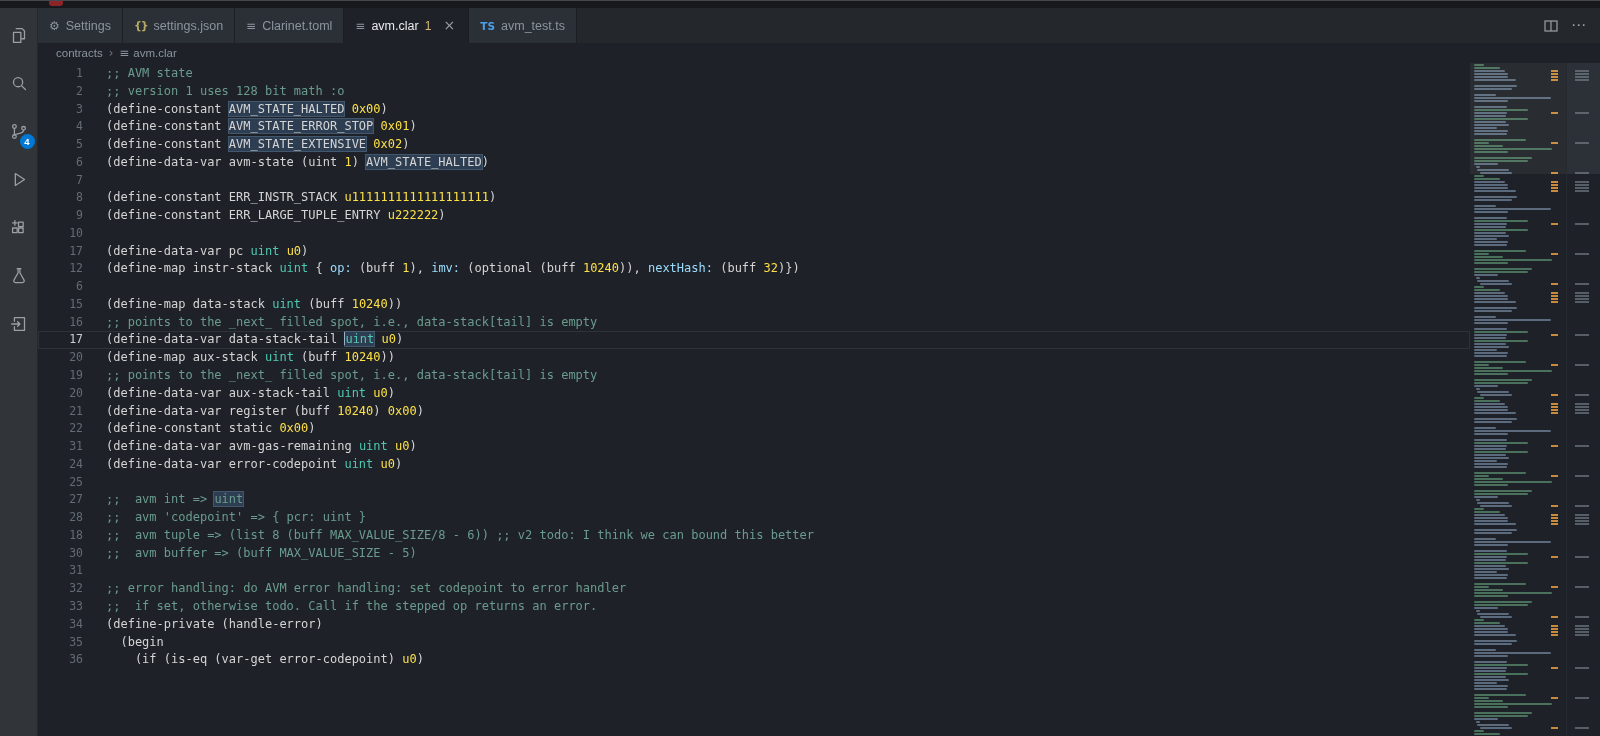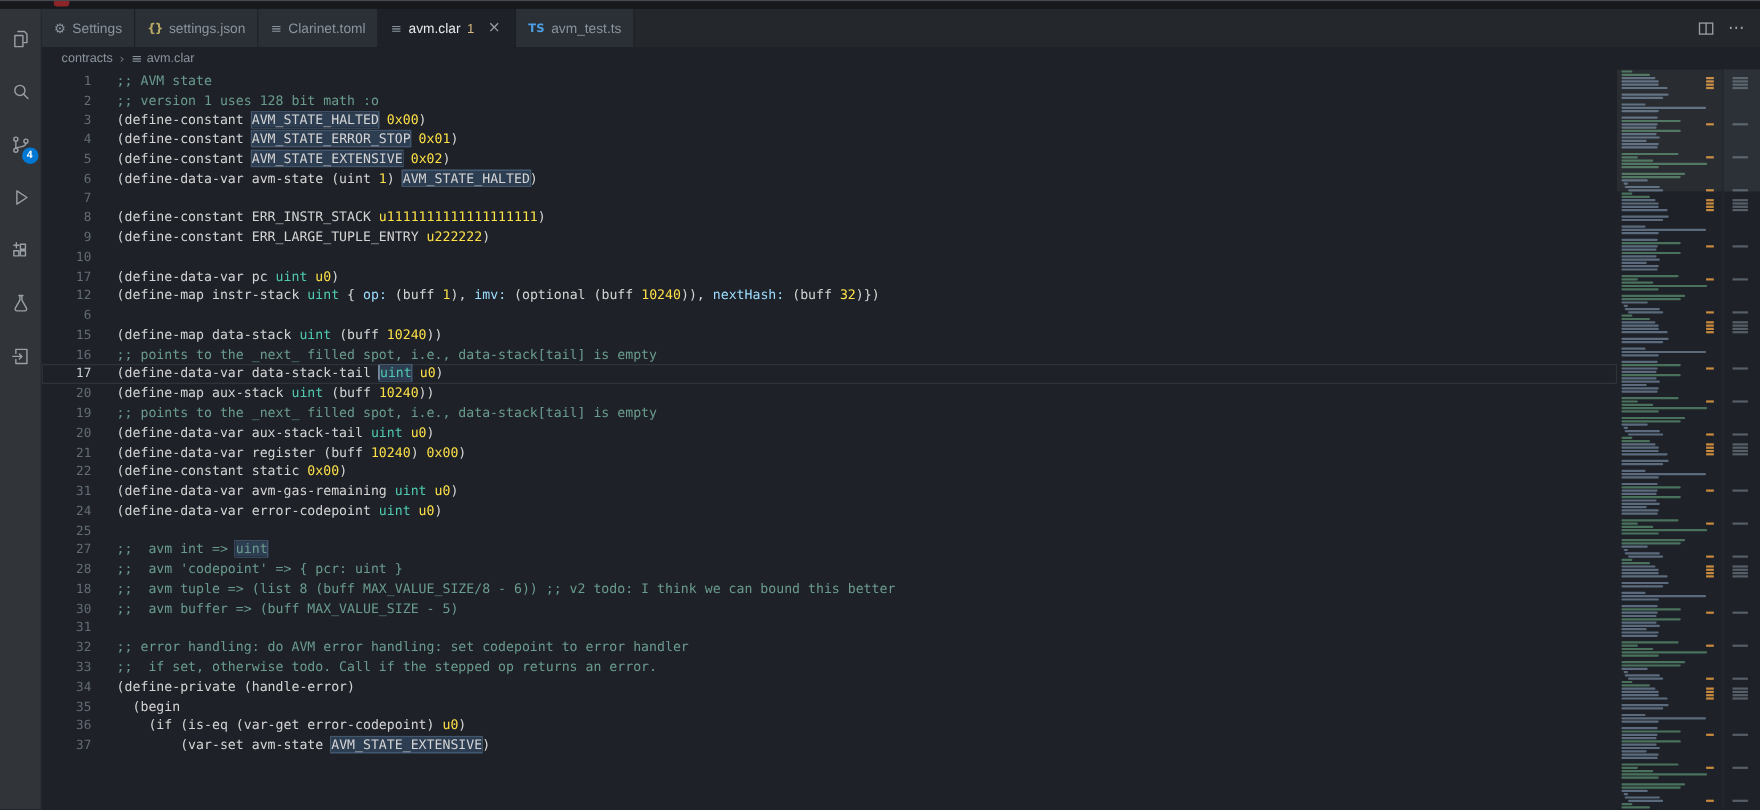--- a/index.html
+++ b/index.html
@@ -202,21 +202,20 @@
             <div class="line"><span class="gutter">27</span><span class="ltext"><span class="tk-c">;;  avm int =&gt; </span><span class="tk-c hl">uint</span></span></div>
             <div class="line"><span class="gutter">28</span><span class="ltext"><span class="tk-c">;;  avm 'codepoint' =&gt; { pcr: uint }</span></span></div>
             <div class="line"><span class="gutter">18</span><span class="ltext"><span class="tk-c">;;  avm tuple =&gt; (list 8 (buff MAX_VALUE_SIZE/8 - 6)) ;; v2 todo: I think we can bound this better</span></span></div>
             <div class="line"><span class="gutter">30</span><span class="ltext"><span class="tk-c">;;  avm buffer =&gt; (buff MAX_VALUE_SIZE - 5)</span></span></div>
             <div class="line"><span class="gutter">31</span><span class="ltext"></span></div>
             <div class="line"><span class="gutter">32</span><span class="ltext"><span class="tk-c">;; error handling: do AVM error handling: set codepoint to error handler</span></span></div>
             <div class="line"><span class="gutter">33</span><span class="ltext"><span class="tk-c">;;  if set, otherwise todo. Call if the stepped op returns an error.</span></span></div>
             <div class="line"><span class="gutter">34</span><span class="ltext"><span class="tk-p">(define-private (handle-error)</span></span></div>
             <div class="line"><span class="gutter">35</span><span class="ltext"><span class="tk-p">  (begin</span></span></div>
             <div class="line"><span class="gutter">36</span><span class="ltext"><span class="tk-p">    (if (is-eq (var-get error-codepoint) </span><span class="tk-n">u0</span><span class="tk-p">)</span></span></div>
-            <div class="line"><span class="gutter">37</span><span class="ltext"><span class="tk-p">        (var-set avm-state </span><span class="tk-p hl">AVM_STATE_EXTENSIVE</span><span class="tk-p">)</span></span></div>
           </div>
         <div class="minimap" id="minimap">
           <div id="mmc">
               <div class="mm-row">
                 <div class="mm-bar mm-c" style="width: 9.6px; margin-left: 4px;"></div>
               </div>
               <div class="mm-row">
                 <div class="mm-bar mm-c" style="width: 26.4px; margin-left: 4px;"></div>
               </div>
               <div class="mm-row">

